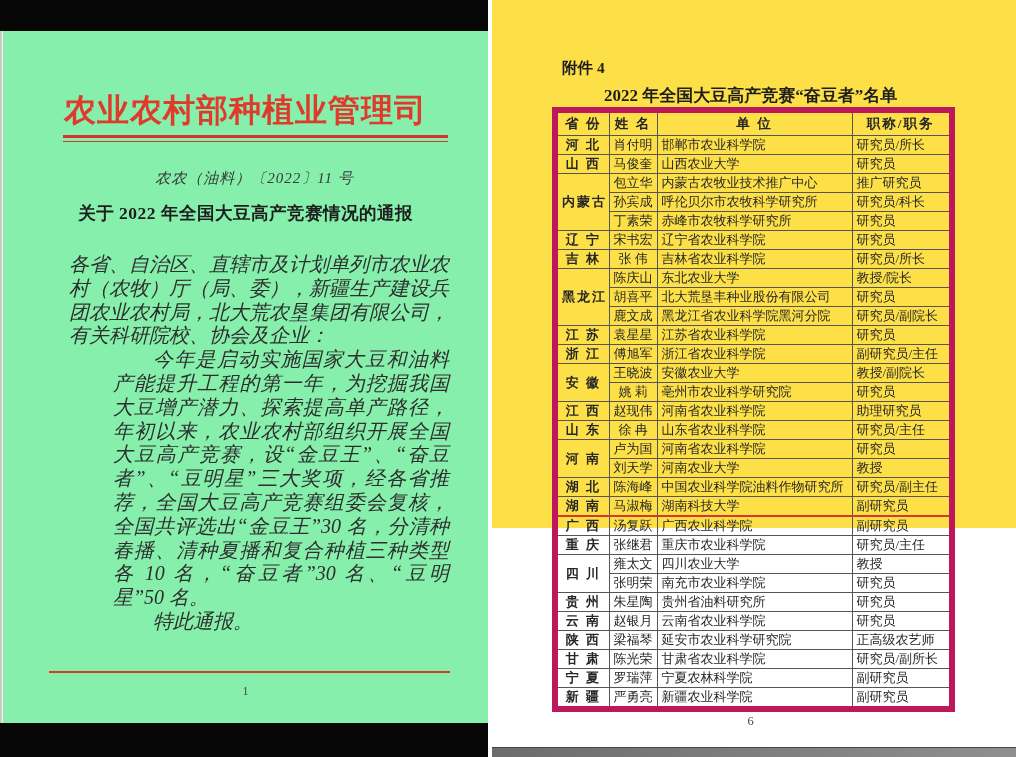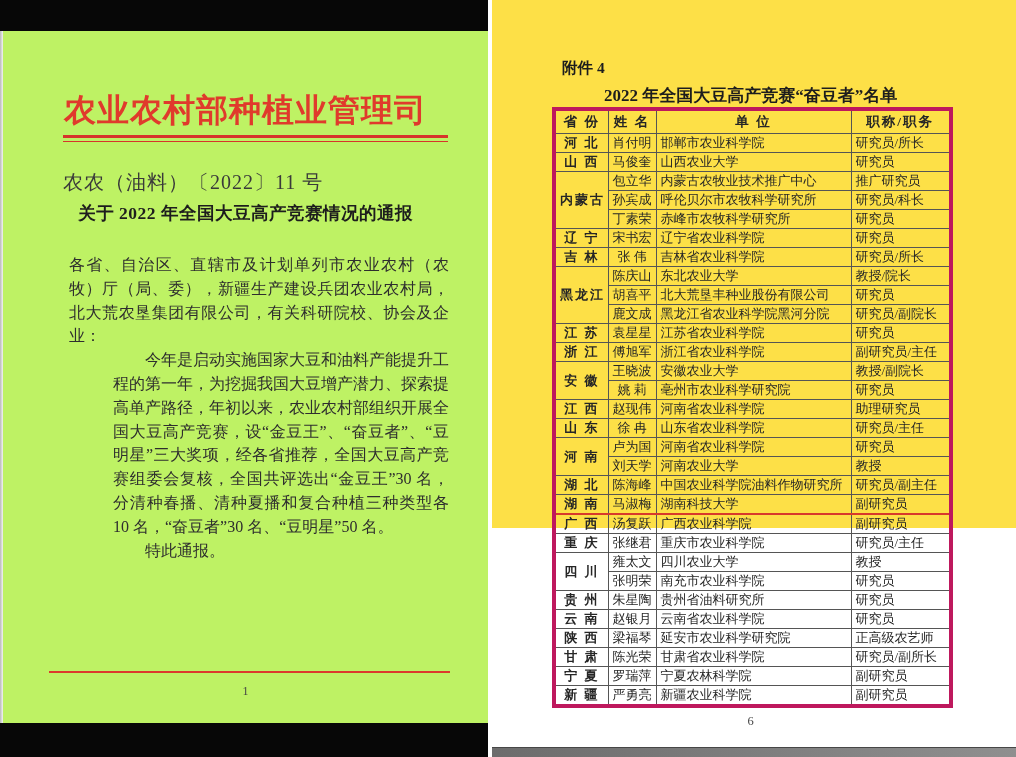--- a/index.html
+++ b/index.html
@@ -11,57 +11,57 @@
   .scan-black-top{position:absolute;left:0;top:0;width:488px;height:31px;background:#070707;}
   .scan-black-bottom{position:absolute;left:0;top:723px;width:488px;height:34px;background:#070707;}
   .scan-gray-top{position:absolute;left:497px;top:0;width:519px;height:3px;
     background:linear-gradient(to right,#6e6e6e,#b5b5b5 55%,#efefef);}
   .scan-gray-bottom{position:absolute;left:492px;top:747px;width:524px;height:10px;
     border-top:1px solid #474747;background:linear-gradient(to right,#6c6c6c,#8f8f8f);}
   .scan-left-edge{position:absolute;left:0;top:31px;width:3px;height:692px;
     background:linear-gradient(to right,#b9b9b9,#f4f4f4);}
 
   
-  .left-page{position:absolute;left:3px;top:31px;width:485px;height:692px;background:#bef264;}
+  .left-page{position:absolute;left:3px;top:31px;width:485px;height:692px;background:#86efac;}
   .letterhead{
     position:absolute;top:58px;left:0;width:100%;margin:0;text-align:center;
     font-size:32px;font-weight:bold;color:#e03a2c;letter-spacing:1px;white-space:nowrap;
   }
   .red-rule{
     position:absolute;top:104px;left:60px;width:385px;height:3px;
     border-top:3px solid #d6352b;border-bottom:1px solid #d6352b;
   }
   .doc-number{
-    position:absolute;top:138px;left:60px;width:383px;text-align:left;
-    font-size:20px;color:#3a3a3a;letter-spacing:1px;
+    position:absolute;top:138px;left:60px;width:383px;text-align:center;
+    font-size:15px;color:#3a3a3a;letter-spacing:1px;font-style:italic;
   }
   .notice-title{
     position:absolute;top:170px;left:0;width:100%;margin:0;text-align:center;
     font-size:17.5px;font-weight:bold;color:#1d1d1d;letter-spacing:0.5px;
   }
   .notice-body{
     position:absolute;top:222px;left:66px;width:380px;
-    font-size:16px;line-height:23.8px;text-align:justify;color:#2e2e2e;
+    font-size:20px;line-height:23.8px;text-align:justify;color:#2e2e2e;font-style:italic;
   }
   .notice-body p{margin:0;}
   .notice-body p.indent{text-indent:2em;margin-left:44px;}
   .footer-red-line{position:absolute;top:640px;left:46px;width:401px;height:2px;background:#dc3a2c;}
   .page-num-left{position:absolute;top:653px;left:0;width:100%;text-align:center;
     font-size:12px;color:#444;}
 
   
   .right-page{position:absolute;left:492px;top:0;width:528px;height:528px;background:#fde047;}
   .attachment-label{position:absolute;top:58px;left:70px;font-size:15.5px;font-weight:bold;color:#1d1d1d;}
   .table-title{
     position:absolute;top:84px;left:60px;width:397px;margin:0;text-align:center;
     font-size:17px;font-weight:bold;color:#1d1d1d;white-space:nowrap;
   }
   .roster-wrap{position:absolute;top:107px;left:60px;width:397px;}
   table.roster{border-collapse:collapse;width:397px;table-layout:fixed;
-    border:4px solid #be185d;font-size:13px;color:#262626;}
+    border:6px solid #be185d;font-size:13px;color:#262626;}
   table.roster th,table.roster td{border:1px solid #555;padding:0 4px;overflow:hidden;white-space:nowrap;}
   table.roster th{height:22px;font-size:13.5px;font-weight:bold;text-align:center;letter-spacing:2px;}
   table.roster td{height:18px;}
   td.prov{text-align:center;font-weight:bold;letter-spacing:2px;}
   td.name{text-align:center;}
   td.org{text-align:left;padding-left:8px;}
   td.title{text-align:left;padding-left:6px;}
   tr.underline-row td{border-bottom:2px solid #d8392c;}
   tr.underline-row td.title{position:relative;}
   tr.underline-row td.title::after{

